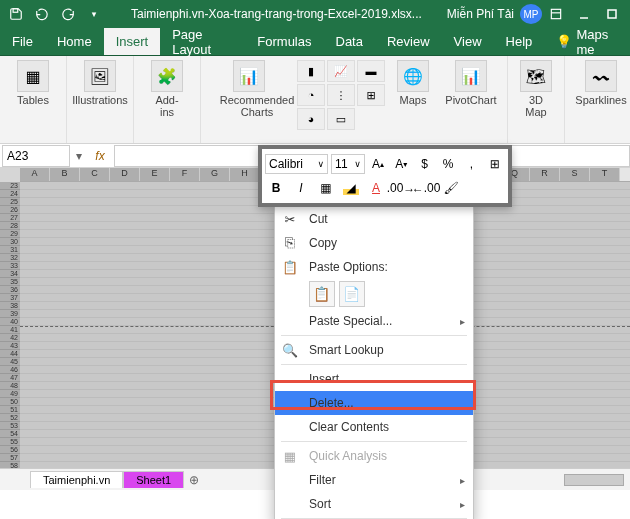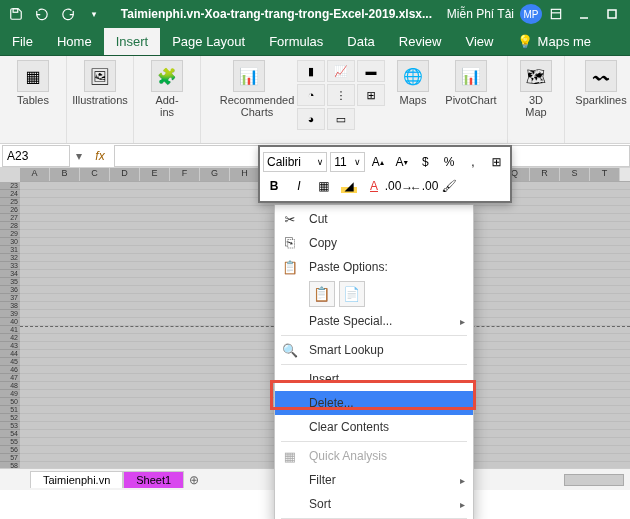--- a/index.html
+++ b/index.html
@@ -1,21 +1,21 @@
 <!DOCTYPE html>
 <html><head>
 <meta charset="utf-8">
 <style>
 * { margin: 0; padding: 0; box-sizing: border-box; font-family: "Segoe UI", sans-serif; }
 body { width: 630px; height: 519px; background: #fff; overflow: hidden; font-size: 12px; }
 
 .titlebar { height: 28px; background: #217346; display: flex; align-items: center; color: #fff; padding: 0 4px; }
 .titlebar .qat { display: flex; gap: 2px; align-items: center; }
 .titlebar .qat-btn { width: 24px; height: 24px; display: flex; align-items: center; justify-content: center; }
-.titlebar .title { flex: 1; text-align: center; font-size: 12px; white-space: nowrap; overflow: hidden; font-weight: bold; }
+.titlebar .title { flex: 1; text-align: center; font-size: 12px; white-space: nowrap; overflow: hidden; }
 .titlebar .acct { display: flex; align-items: center; gap: 6px; font-size: 12px; }
 .titlebar .avatar { width: 22px; height: 20px; border-radius: 50%; background: #3b82f6; display: flex; align-items: center; justify-content: center; font-size: 10px; color: #fff; }
 .titlebar .win-btn { width: 28px; height: 24px; display: flex; align-items: center; justify-content: center; }
 
 .tabs { height: 28px; background: #217346; display: flex; align-items: stretch; border-bottom: 1px solid #185a36; }
 .tabs .tab { padding: 0 12px; display: flex; align-items: center; color: #fff; font-size: 13px; cursor: pointer; }
 .tabs .tab.active { background: #f3f3f3; color: #217346; }
 .tabs .spacer { flex: 1; }
 
 .ribbon { height: 88px; background: #f3f3f3; border-bottom: 1px solid #d4d4d4; display: flex; overflow: hidden; }
@@ -24,21 +24,21 @@
 .group .lbl { font-size: 11px; color: #444; text-align: center; line-height: 12px; }
 .group .ico { width: 32px; height: 32px; background: #e8e8e8; border: 1px solid #cfcfcf; display: flex; align-items: center; justify-content: center; font-size: 16px; }
 .mini-row { display: flex; gap: 2px; }
 .mini { width: 28px; height: 22px; background: #eee; border: 1px solid #ddd; display:flex;align-items:center;justify-content:center;font-size:11px;}
 
 .formula-bar { height: 24px; border-bottom: 1px solid #d4d4d4; display: flex; align-items: center; }
 .namebox { width: 68px; height: 22px; border: 1px solid #ccc; margin: 0 2px; padding: 0 4px; font-size: 12px; display:flex;align-items:center;}
 .fx { width: 28px; text-align: center; font-style: italic; color: #a16207; }
 .fbar-input { flex: 1; height: 22px; border: 1px solid #ccc; }
 
-.mini-toolbar { position: absolute; left: 258px; top: 145px; background: #fff; border: 2px solid #737373; box-shadow: 0 3px 8px rgba(0,0,0,.25); padding: 3px; width: 254px; z-index: 20; }
+.mini-toolbar { position: absolute; left: 258px; top: 145px; background: #fff; border: 4px solid #737373; box-shadow: 0 3px 8px rgba(0,0,0,.25); padding: 3px; width: 254px; z-index: 20; }
 .mt-row { display: flex; align-items: center; gap: 3px; height: 24px; }
 .mt-sel { border: 1px solid #ccc; height: 20px; font-size: 12px; display:flex;align-items:center;padding:0 3px;}
 .mt-btn { width: 22px; height:20px; display:flex;align-items:center;justify-content:center;font-size:12px;border:1px solid transparent;}
 .mt-btn.b{font-weight:bold;} .mt-btn.i{font-style:italic;}
 
 .grid-area { position: relative; height: 322px; background: #d6d6d6; overflow:hidden;}
 .col-hdr { position:absolute; top:0; left:20px; right:0; height:14px; background:#e6e6e6; border-bottom:1px solid #aaa; display:flex;}
 .col-hdr div{flex:0 0 30px;border-right:1px solid #ccc;font-size:9px;text-align:center;color:#333;background:#aeaeae;}
 .row-hdr{position:absolute;top:14px;left:0;width:20px;bottom:0;background:#aeaeae;}
 .row-hdr div{height:8px;border-bottom:1px solid #9a9a9a;font-size:7px;text-align:right;padding-right:2px;color:#333;line-height:8px;}
@@ -113,20 +113,21 @@
 
 <div class="tabs">
   <div class="tab">File</div>
   <div class="tab">Home</div>
   <div class="tab active">Insert</div>
   <div class="tab">Page Layout</div>
   <div class="tab">Formulas</div>
   <div class="tab">Data</div>
   <div class="tab">Review</div>
   <div class="tab">View</div>
+  <div class="tab">Help</div>
   <div class="tab" style="gap:4px;">
       <span>💡</span>
       <span>Maps me</span>
     </div>
   <div class="spacer"></div>
 </div>
 
 <div class="ribbon">
   <div class="group">
     <div class="big">

